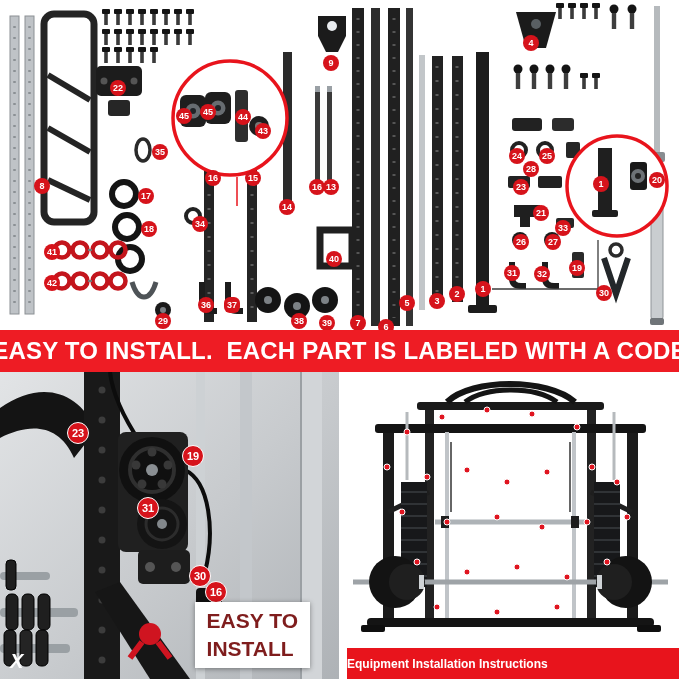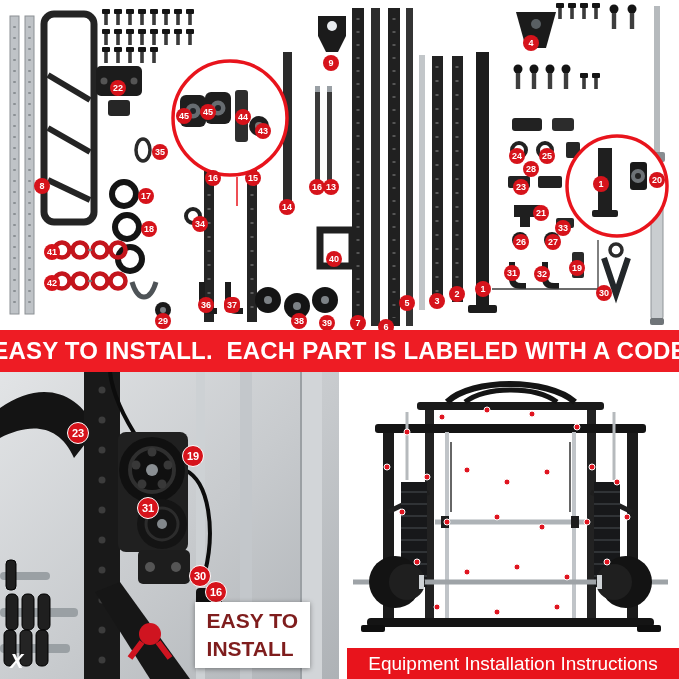--- a/index.html
+++ b/index.html
@@ -39,22 +39,22 @@
 
   .easy-badge {
     position:absolute; right:29px; bottom:11px; background:#fff; color:#7f1d1d;
     font-weight:bold; font-size:21px; line-height:1.3; padding:5px 12px 6px 12px;
     box-shadow:0 1px 5px rgba(0,0,0,.4);
   }
   .brand-logo { position:absolute; left:10px; bottom:6px; color:#fff; font-weight:bold; font-size:20px; font-style:italic; }
 
   .caption {
     position:absolute; left:0; bottom:0; width:100%; height:31px; background:#e8141c;
-    color:#fff; font-weight:normal; font-size:19px;
-    display:flex; align-items:center; justify-content:center;
+    color:#fff; font-weight:bold; font-size:12px;
+    display:flex; align-items:center; 
   }
 </style>
 </head>
 <body>
 
 <div class="canvas">
 
   <section class="top-panel">
     <svg width="679" height="330" viewBox="0 0 679 330">
       <defs>

